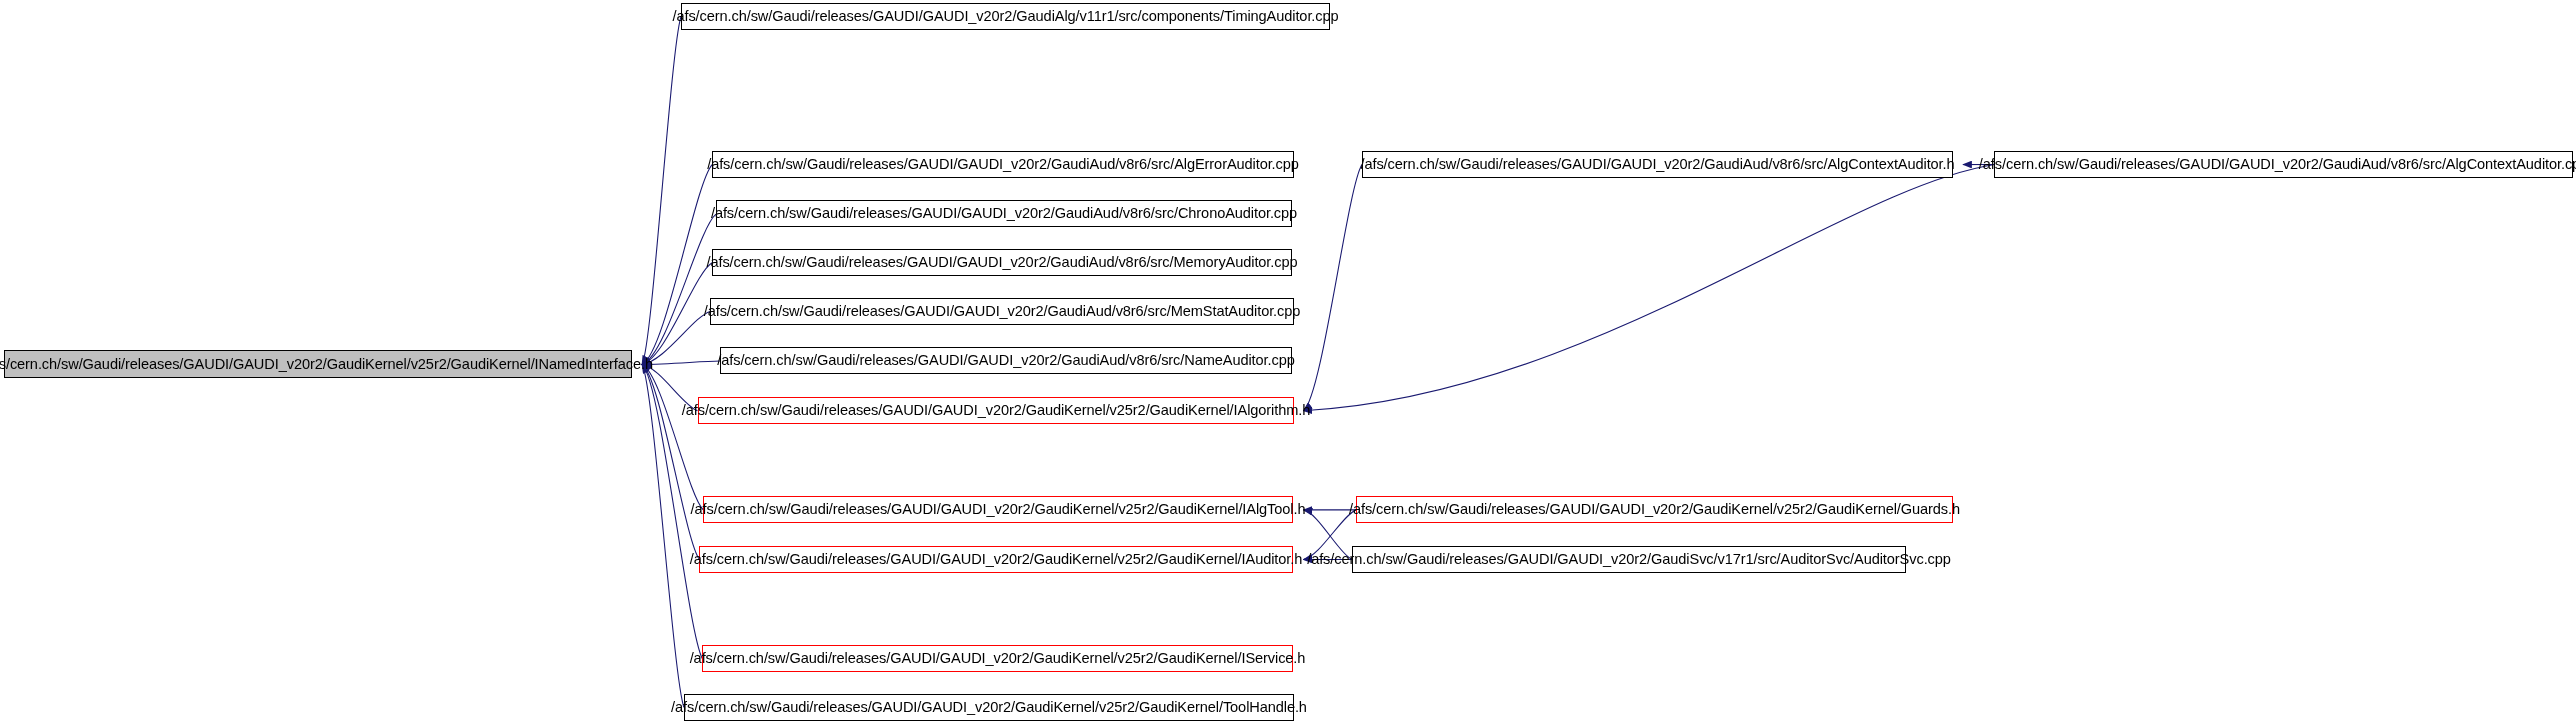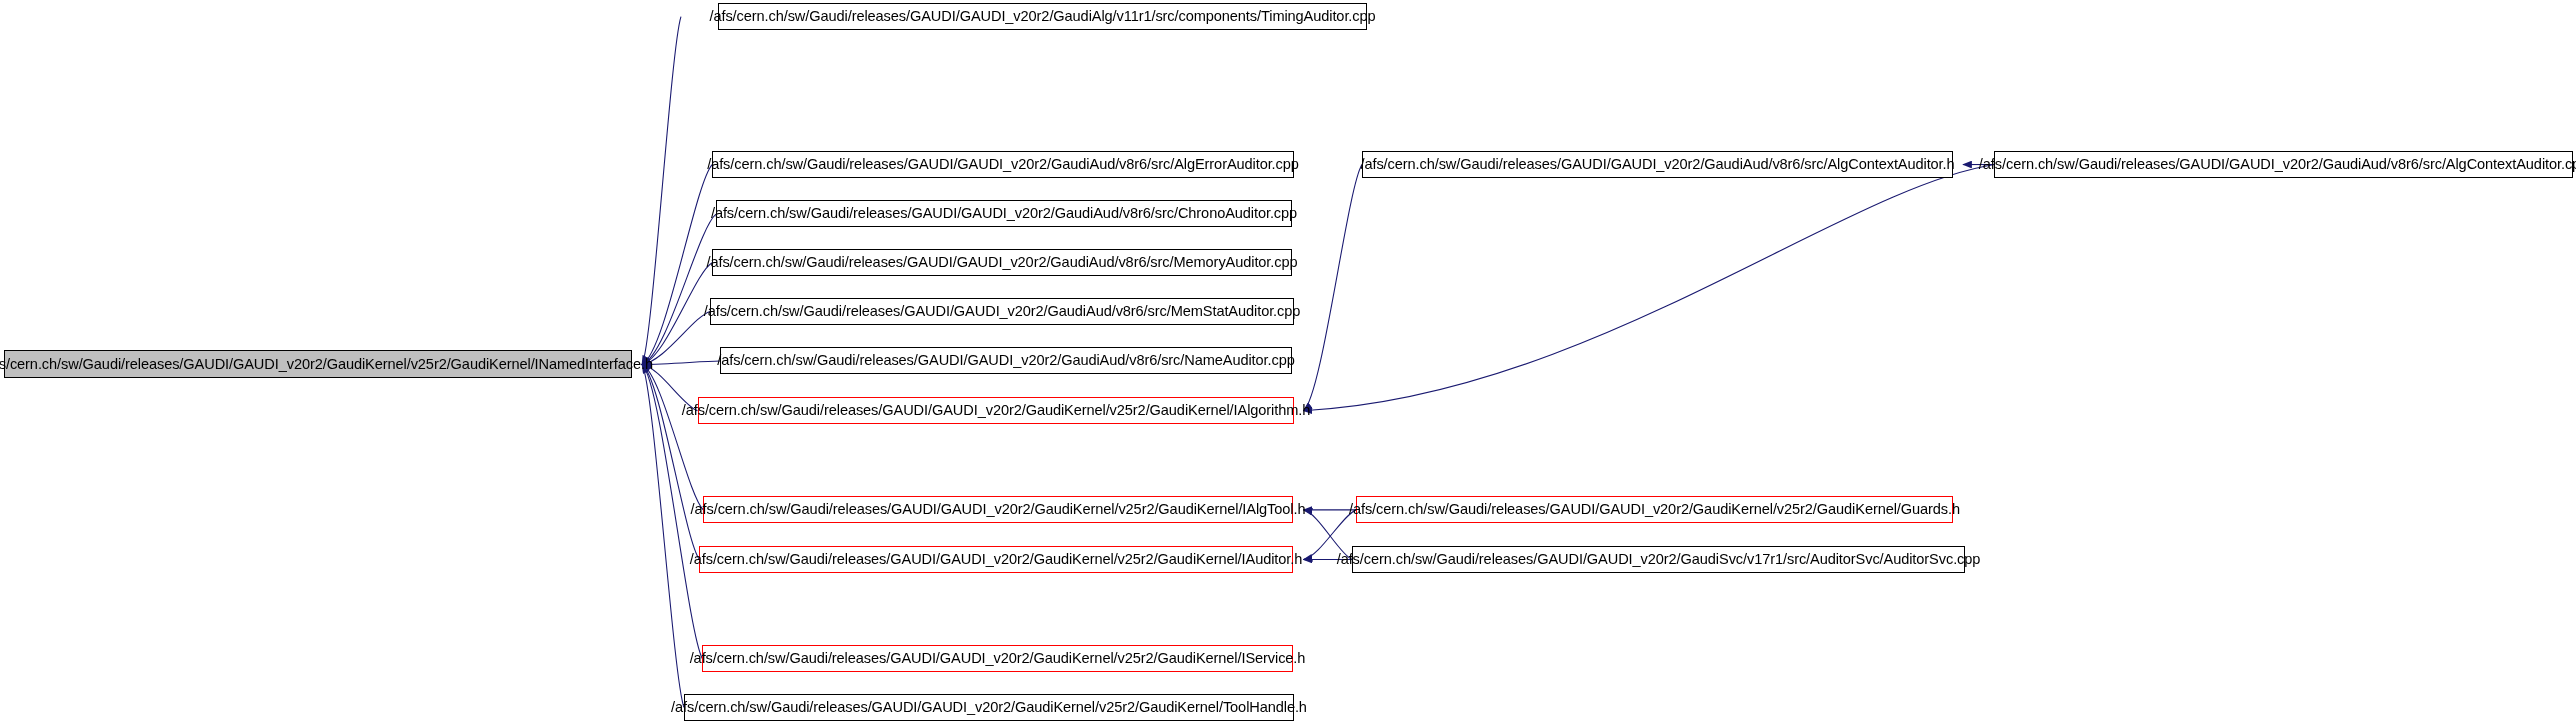--- a/index.html
+++ b/index.html
@@ -75,21 +75,21 @@
       <path d="M2050,169 C2040.76,169 2025.64,169 2018,169" fill="none" stroke="#191970" stroke-width="1.1" marker-end="url(#ah)"></path>
       <path d="M1394,524 C1379.92,524 1356.88,524 1340,524" fill="none" stroke="#191970" stroke-width="1.1" marker-end="url(#ah)"></path>
       <path d="M1394,524 C1379.92,529.1 1356.88,571.94 1340,575" fill="none" stroke="#191970" stroke-width="1.1" marker-end="url(#ah)"></path>
       <path d="M1390,575 C1376.8,575 1355.2,575 1340,575" fill="none" stroke="#191970" stroke-width="1.1" marker-end="url(#ah)"></path>
       <path d="M1390,575 C1376.8,569.9 1355.2,527.06 1340,524" fill="none" stroke="#191970" stroke-width="1.1" marker-end="url(#ah)"></path>
     </svg>
   <div id="nodes">
       <div class="node root" style="left: 3.9px; top: 350px; width: 628px; height: 28px;">
         <span>/afs/cern.ch/sw/Gaudi/releases/GAUDI/GAUDI_v20r2/GaudiKernel/v25r2/GaudiKernel/INamedInterface.h</span>
       </div>
-      <div class="node" style="left: 718px; top: 2.9px; width: 649px; height: 27px;">
+      <div class="node" style="left: 681px; top: 2.9px; width: 649px; height: 27px;">
         <span>/afs/cern.ch/sw/Gaudi/releases/GAUDI/GAUDI_v20r2/GaudiAlg/v11r1/src/components/TimingAuditor.cpp</span>
       </div>
       <div class="node" style="left: 712px; top: 151px; width: 582px; height: 27px;">
         <span>/afs/cern.ch/sw/Gaudi/releases/GAUDI/GAUDI_v20r2/GaudiAud/v8r6/src/AlgErrorAuditor.cpp</span>
       </div>
       <div class="node" style="left: 716px; top: 200px; width: 576px; height: 27px;">
         <span>/afs/cern.ch/sw/Gaudi/releases/GAUDI/GAUDI_v20r2/GaudiAud/v8r6/src/ChronoAuditor.cpp</span>
       </div>
       <div class="node" style="left: 712px; top: 249px; width: 580px; height: 27px;">
         <span>/afs/cern.ch/sw/Gaudi/releases/GAUDI/GAUDI_v20r2/GaudiAud/v8r6/src/MemoryAuditor.cpp</span>
@@ -114,21 +114,21 @@
       </div>
       <div class="node" style="left: 684px; top: 694px; width: 610px; height: 27px;">
         <span>/afs/cern.ch/sw/Gaudi/releases/GAUDI/GAUDI_v20r2/GaudiKernel/v25r2/GaudiKernel/ToolHandle.h</span>
       </div>
       <div class="node" style="left: 1362px; top: 151px; width: 591px; height: 27px;">
         <span>/afs/cern.ch/sw/Gaudi/releases/GAUDI/GAUDI_v20r2/GaudiAud/v8r6/src/AlgContextAuditor.h</span>
       </div>
       <div class="node red" style="left: 1356px; top: 496px; width: 597px; height: 27px;">
         <span>/afs/cern.ch/sw/Gaudi/releases/GAUDI/GAUDI_v20r2/GaudiKernel/v25r2/GaudiKernel/Guards.h</span>
       </div>
-      <div class="node" style="left: 1352px; top: 546px; width: 613px; height: 27px;">
+      <div class="node" style="left: 1352px; top: 546px; width: 554px; height: 27px;">
         <span>/afs/cern.ch/sw/Gaudi/releases/GAUDI/GAUDI_v20r2/GaudiSvc/v17r1/src/AuditorSvc/AuditorSvc.cpp</span>
       </div>
       <div class="node" style="left: 1994px; top: 151px; width: 579px; height: 27px;">
         <span>/afs/cern.ch/sw/Gaudi/releases/GAUDI/GAUDI_v20r2/GaudiAud/v8r6/src/AlgContextAuditor.cpp</span>
       </div>
     </div>
 </div>
 
 
 </body></html>

